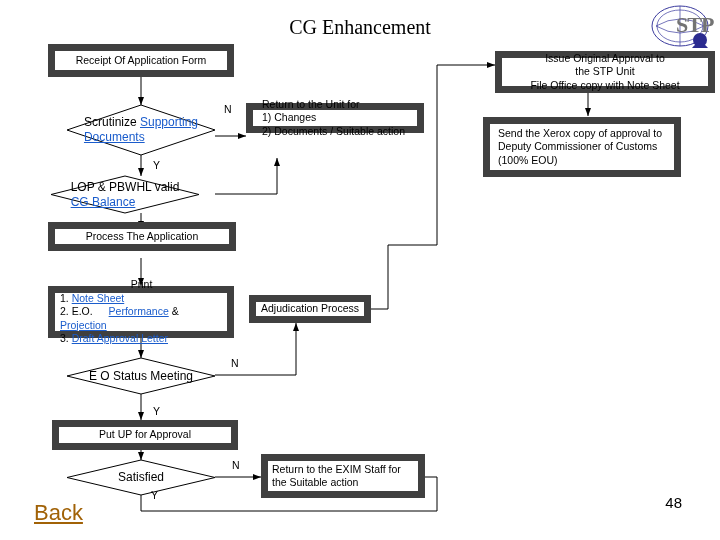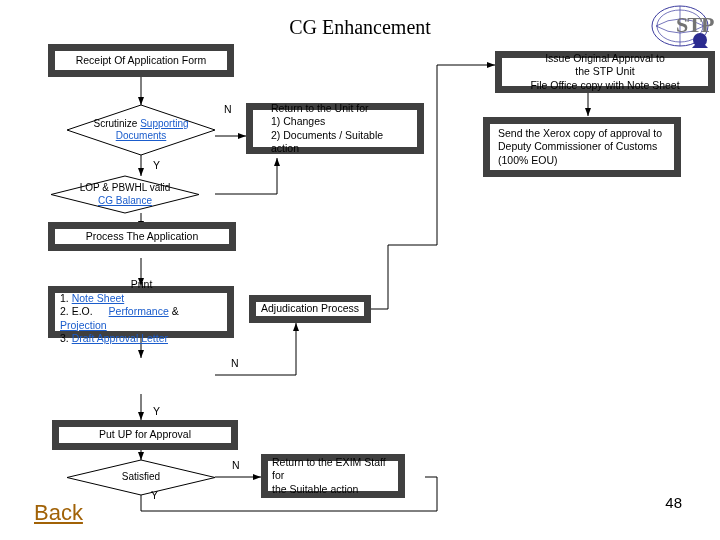--- a/index.html
+++ b/index.html
@@ -64,22 +64,22 @@
     overflow: visible;
   }
   .diamond-text {
     position: absolute;
     left: 0; top: 0;
     width: 100%;
     height: 100%;
     display: flex;
     align-items: center;
     justify-content: center;
-    text-align: center;
-    font-size: 10px;
+    text-align: left;
+    font-size: 12px;
     line-height: 1.25;
     color: #000;
   }
   .u { text-decoration: underline; }
   .back-link {
     position: absolute;
     left: 34px;
     top: 500px;
     font-size: 22px;
     color: #a16207;
@@ -200,21 +200,21 @@
   </div>
 
   <div class="box left" style="left:483px; top:117px; width:198px; height:60px; padding-left:8px;">
     <div class="inner">
       <div>Send the Xerox copy of approval to</div>
       <div>Deputy Commissioner of Customs</div>
       <div>(100% EOU)</div>
     </div>
   </div>
 
-  <div class="box left" style="left:246px; top:103px; width:178px; height:51px; padding-left:18px;">
+  <div class="box left" style="left:246px; top:103px; width:178px; height:30px; padding-left:9px;">
     <div class="inner">
       <div>Return to the Unit for</div>
       <div>1)  Changes</div>
       <div>2)  Documents / Suitable action</div>
     </div>
   </div>
 
   <div class="box" style="left:48px; top:222px; width:188px; height:29px;">
     <div class="inner">Process The Application</div>
   </div>
@@ -229,21 +229,21 @@
   </div>
 
   <div class="box" style="left:249px; top:295px; width:122px; height:28px;">
     <div class="inner">Adjudication Process</div>
   </div>
 
   <div class="box" style="left:52px; top:420px; width:186px; height:30px;">
     <div class="inner">Put UP for Approval</div>
   </div>
 
-  <div class="box left" style="left:261px; top:454px; width:144px; height:44px; ">
+  <div class="box left" style="left:261px; top:454px; width:164px; height:44px; ">
     <div class="inner">
       <div>Return to the EXIM Staff for</div>
       <div>the Suitable action</div>
     </div>
   </div>
 
   <div class="diamond-wrap" style="left:67px; top:105px; width:148px; height:50px;">
     <svg width="148" height="50" viewBox="0 0 148 50">
       <polygon points="74,0 148,25 74,50 0,25" fill="#fff" stroke="#000" stroke-width="1"></polygon>
     </svg>
@@ -260,20 +260,26 @@
       <polygon points="74,0 148,18.5 74,37 0,18.5" fill="#fff" stroke="#000" stroke-width="1"></polygon>
     </svg>
     <div class="diamond-text">
       <div>
         <div>LOP &amp; PBWHL valid</div>
         <div class="u" style="color:#1a5ccc;">CG Balance</div>
       </div>
     </div>
   </div>
 
+  <div class="diamond-wrap" style="left:67px; top:358px; width:148px; height:36px;">
+    <svg width="148" height="36" viewBox="0 0 148 36">
+      <polygon points="74,0 148,18 74,36 0,18" fill="#fff" stroke="#000" stroke-width="1"></polygon>
+    </svg>
+    <div class="diamond-text">E O Status Meeting</div>
+  </div>
 
   <div class="diamond-wrap" style="left:67px; top:460px; width:148px; height:35px;">
     <svg width="148" height="35" viewBox="0 0 148 35">
       <polygon points="74,0 148,17.5 74,35 0,17.5" fill="#fff" stroke="#000" stroke-width="1"></polygon>
     </svg>
     <div class="diamond-text">Satisfied</div>
   </div>
 
   <div class="lbl" style="left:224px; top:103px;">N</div>
   <div class="lbl" style="left:153px; top:159px;">Y</div>

